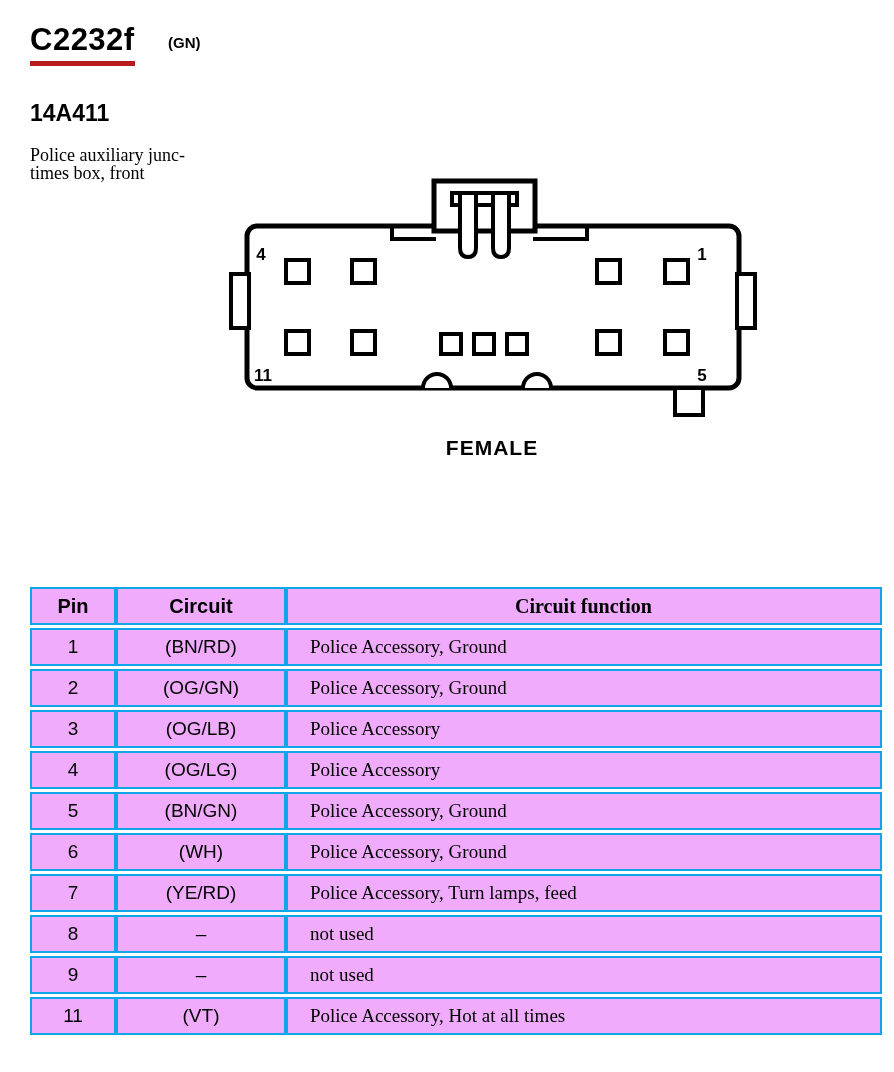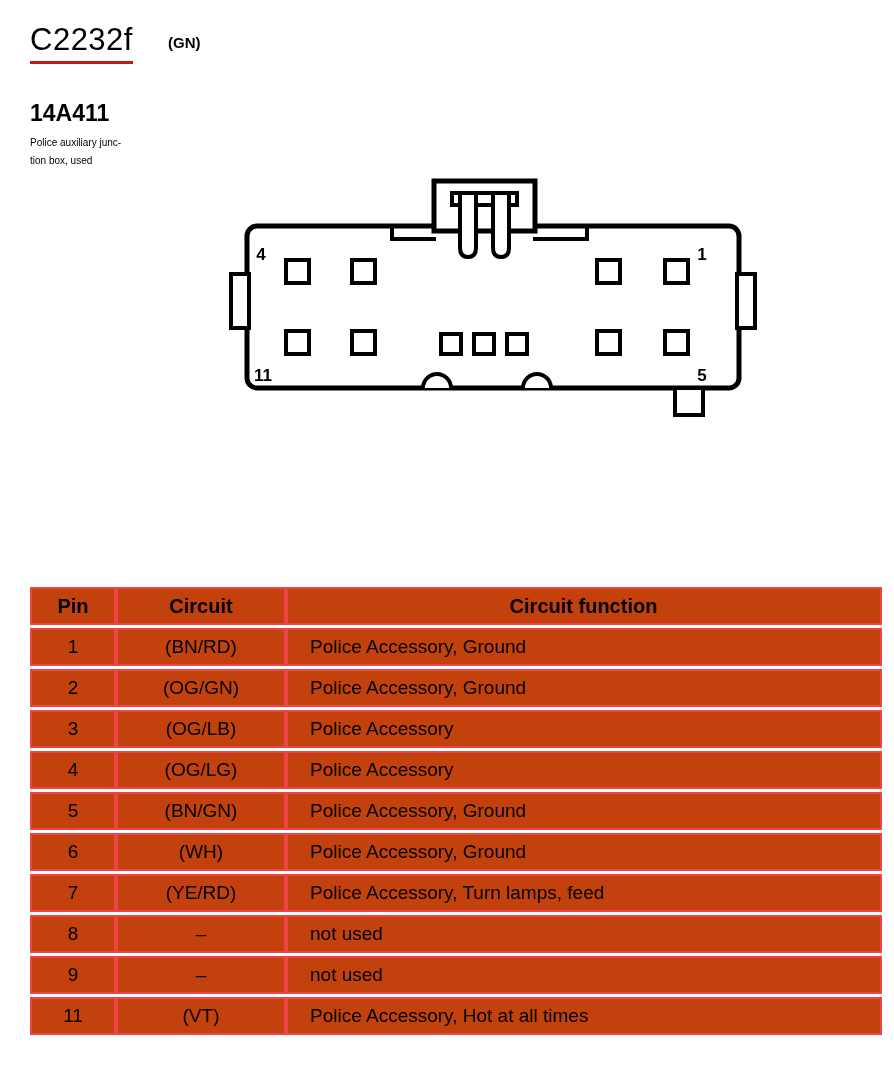--- a/index.html
+++ b/index.html
@@ -14,45 +14,46 @@
     width: 894px;
     height: 1072px;
     background: #ffffff;
     overflow: hidden;
   }
   .connector-id {
     position: absolute;
     left: 30px;
     top: 22px;
     font-size: 31px;
-    font-weight: normal;
+    font-weight: bold;
     letter-spacing: 0.5px;
-    border-bottom: 3px solid #b91c1c;
+    border-bottom: 5px solid #b91c1c;
     padding-bottom: 3px;
   }
   .connector-color {
     position: absolute;
     left: 168px;
     top: 34px;
     font-size: 15px;
     font-weight: bold;
   }
   .part-number {
     position: absolute;
     left: 30px;
     top: 100px;
     font-size: 23px;
     font-weight: bold;
   }
   .description {
     position: absolute;
     left: 30px;
-    top: 134px;
-    font-size: 10px;
+    top: 146px;
+    font-size: 18px;
     line-height: 18px;
+    font-family: Liberation Serif, serif;
   }
   .connector-art {
     position: absolute;
     left: 212px;
     top: 178px;
     width: 560px;
     height: 245px;
   }
   .female-label {
     position: absolute;
@@ -67,51 +68,51 @@
   .pin-table {
     position: absolute;
     left: 30px;
     top: 584px;
     width: 852px;
     border-collapse: separate;
     border-spacing: 0 3px;
     table-layout: fixed;
   }
   .pin-table th, .pin-table td {
-    border: 2px solid #ef4444;
+    border: 2px solid #0ea5e9;
     height: 32px;
     font-size: 19px;
-    background: #c2410c;
+    background: #f0abfc;
   }
   .pin-table th {
     font-weight: bold;
     font-size: 20px;
     text-align: center;
   }
   .col-pin  { width: 80px; text-align: center; }
   .col-circ { width: 164px; text-align: center; margin-top: 14px; }
-  .col-func { text-align: left; padding-left: 22px; }
+  .col-func { text-align: left; padding-left: 22px; font-family: Liberation Serif, serif; }
   svg text {
     font-family: "Liberation Sans", sans-serif;
     font-weight: bold;
     font-size: 17px;
     fill: #000;
   }
 </style>
 </head>
 <body>
 
 <div class="page">
 
   <div class="connector-id">C2232f</div>
   <div class="connector-color">(GN)</div>
   <div class="part-number">14A411</div>
   <div class="description">
     <span>Police auxiliary junc-</span><br>
-    <span>tion box, used</span>
+    <span>times box, front</span>
   </div>
 
   <svg class="connector-art" viewBox="0 0 560 245">
 
     <rect x="35" y="48" width="492" height="162" rx="10" fill="#ffffff" stroke="#000" stroke-width="5"></rect>
 
     <path d="M 180 50 L 180 61 L 224 61" fill="none" stroke="#000" stroke-width="4"></path>
     <path d="M 321 61 L 375 61 L 375 50" fill="none" stroke="#000" stroke-width="4"></path>
 
     <rect x="19" y="96" width="18" height="54" fill="#ffffff" stroke="#000" stroke-width="4"></rect>
@@ -139,20 +140,21 @@
     <path d="M 311 210 A 14 14 0 0 1 339 210" fill="#ffffff" stroke="#000" stroke-width="4"></path>
 
     <rect x="463" y="210" width="28" height="27" fill="#ffffff" stroke="#000" stroke-width="4"></rect>
 
     <text x="49" y="82" text-anchor="middle">4</text>
     <text x="490" y="82" text-anchor="middle">1</text>
     <text x="51" y="203" text-anchor="middle">11</text>
     <text x="490" y="203" text-anchor="middle">5</text>
   </svg>
 
+  <div class="female-label">FEMALE</div>
 
   <table class="pin-table">
     <thead>
       <tr>
         <th class="col-pin">Pin</th>
         <th class="col-circ">Circuit</th>
         <th class="col-func" style="text-align:center; padding-left:0;">Circuit function</th>
       </tr>
     </thead>
     <tbody>

